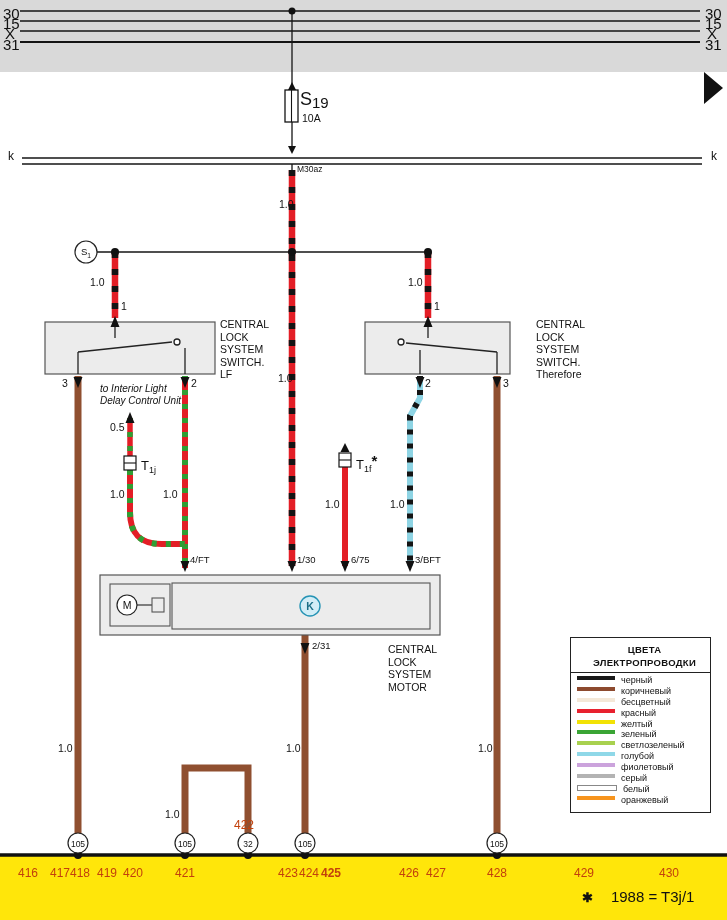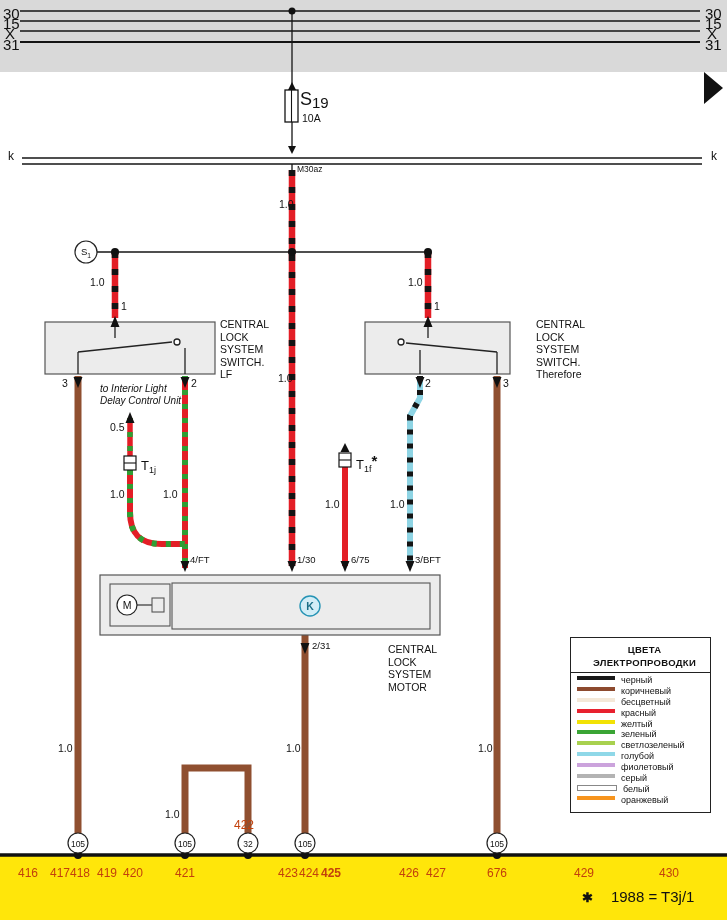--- a/index.html
+++ b/index.html
@@ -252,21 +252,21 @@
   <span class="trk" style="left:65px;top:866px;">418</span>
   <span class="trk" style="left:92px;top:866px;">419</span>
   <span class="trk" style="left:118px;top:866px;">420</span>
   <span class="trk" style="left:170px;top:866px;">421</span>
   <span class="trk" style="left:229px;top:818px;">422</span>
   <span class="trk" style="left:273px;top:866px;">423</span>
   <span class="trk" style="left:294px;top:866px;">424</span>
   <span class="trk" style="left:316px;top:866px;font-weight:bold;">425</span>
   <span class="trk" style="left:394px;top:866px;">426</span>
   <span class="trk" style="left:421px;top:866px;">427</span>
-  <span class="trk" style="left:482px;top:866px;">676</span>
+  <span class="trk" style="left:482px;top:866px;">428</span>
   <span class="trk" style="left:569px;top:866px;">429</span>
   <span class="trk" style="left:654px;top:866px;">430</span>
 
   <div class="t" style="left:582px;top:888px;"><span class="f13 b">✱</span><span class="f11" style="margin-left:18px;text-align:center;">1988 = T3j/1</span></div>
 
   <div id="legend">
     <div class="lg-title">ЦВЕТА
 ЭЛЕКТРОПРОВОДКИ</div>
     <div class="lg-rows">
       <div class="lg-row">

